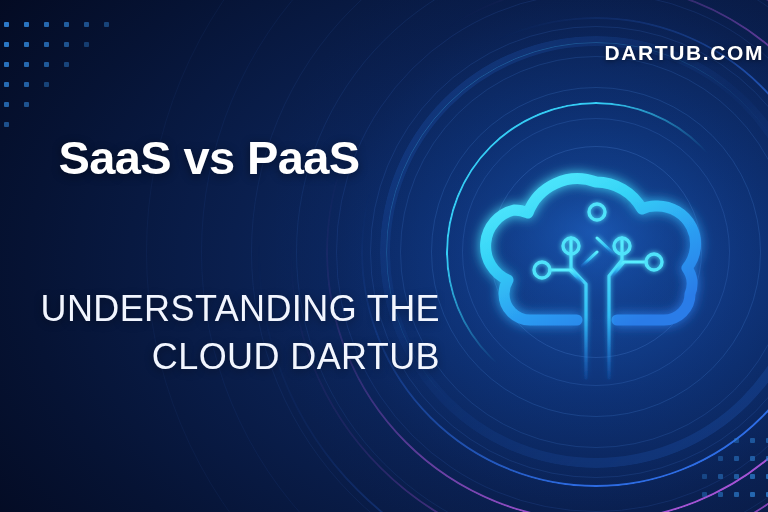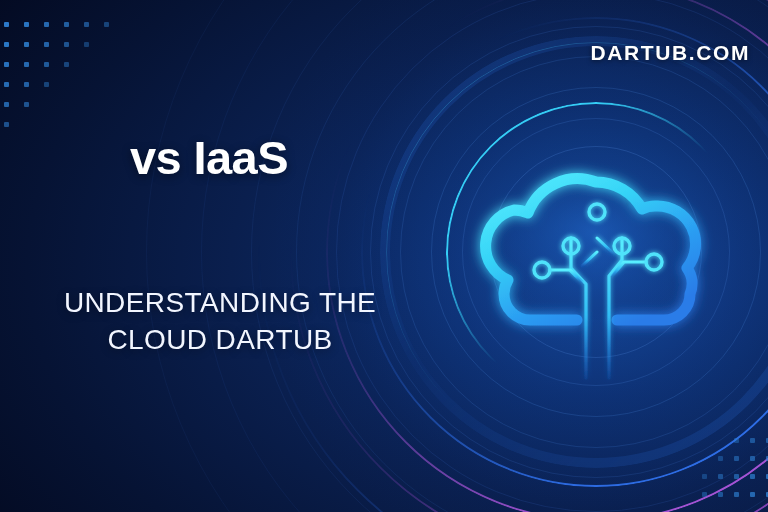--- a/index.html
+++ b/index.html
@@ -45,39 +45,39 @@
   
   .dotgrid { position:absolute; }
   .dot {
     position:absolute; width:5px; height:5px;
     border-radius:1px;
     background:#2e80d2;
   }
 
   
   .logo {
-    position:absolute; right:18px; top:41px;
+    position:absolute; right:4px; top:41px;
     font-size:21px; font-weight:bold;
     letter-spacing:1.6px;
     color:#ffffff;
     text-shadow:0 1px 5px rgba(0,0,0,0.55);
   }
   .headline {
     position:absolute; left:0; top:132px; width:418px;
     text-align:center;
     font-size:47px; font-weight:bold;
     line-height:1.12;
     letter-spacing:-0.6px;
     color:#ffffff;
     text-shadow:0 2px 10px rgba(0,0,0,0.45);
   }
   .subhead {
     position:absolute; left:0; top:285px; width:440px;
-    text-align:center;
-    font-size:28px; font-weight:400;
+    text-align:right;
+    font-size:36px; font-weight:400;
     line-height:1.32;
     letter-spacing:0.4px;
     color:#f2f6ff;
     text-shadow:0 2px 8px rgba(0,0,0,0.4);
   }
 
   
   .cloud-wrap {
     position:absolute; left:596px; top:250px;
     width:300px; height:280px;
@@ -276,21 +276,21 @@
     <div class="dot" style="left:8px;  top:62px; opacity:.44"></div>
     <div class="dot" style="left:24px; top:62px; opacity:.55"></div>
     <div class="dot" style="left:40px; top:62px; opacity:.66"></div>
     <div class="dot" style="left:56px; top:62px; opacity:.74"></div>
     <div class="dot" style="left:72px; top:62px; opacity:.82"></div>
   </div>
 
   <div class="logo">DARTUB.COM</div>
 
   <div class="headline">
-    <div>vs IaaS</div>
+    <div>SaaS vs PaaS</div>
   </div>
 
   <div class="subhead">
     <div>UNDERSTANDING THE</div>
     <div>CLOUD DARTUB</div>
   </div>
 
 </div>
 
 </body></html>

